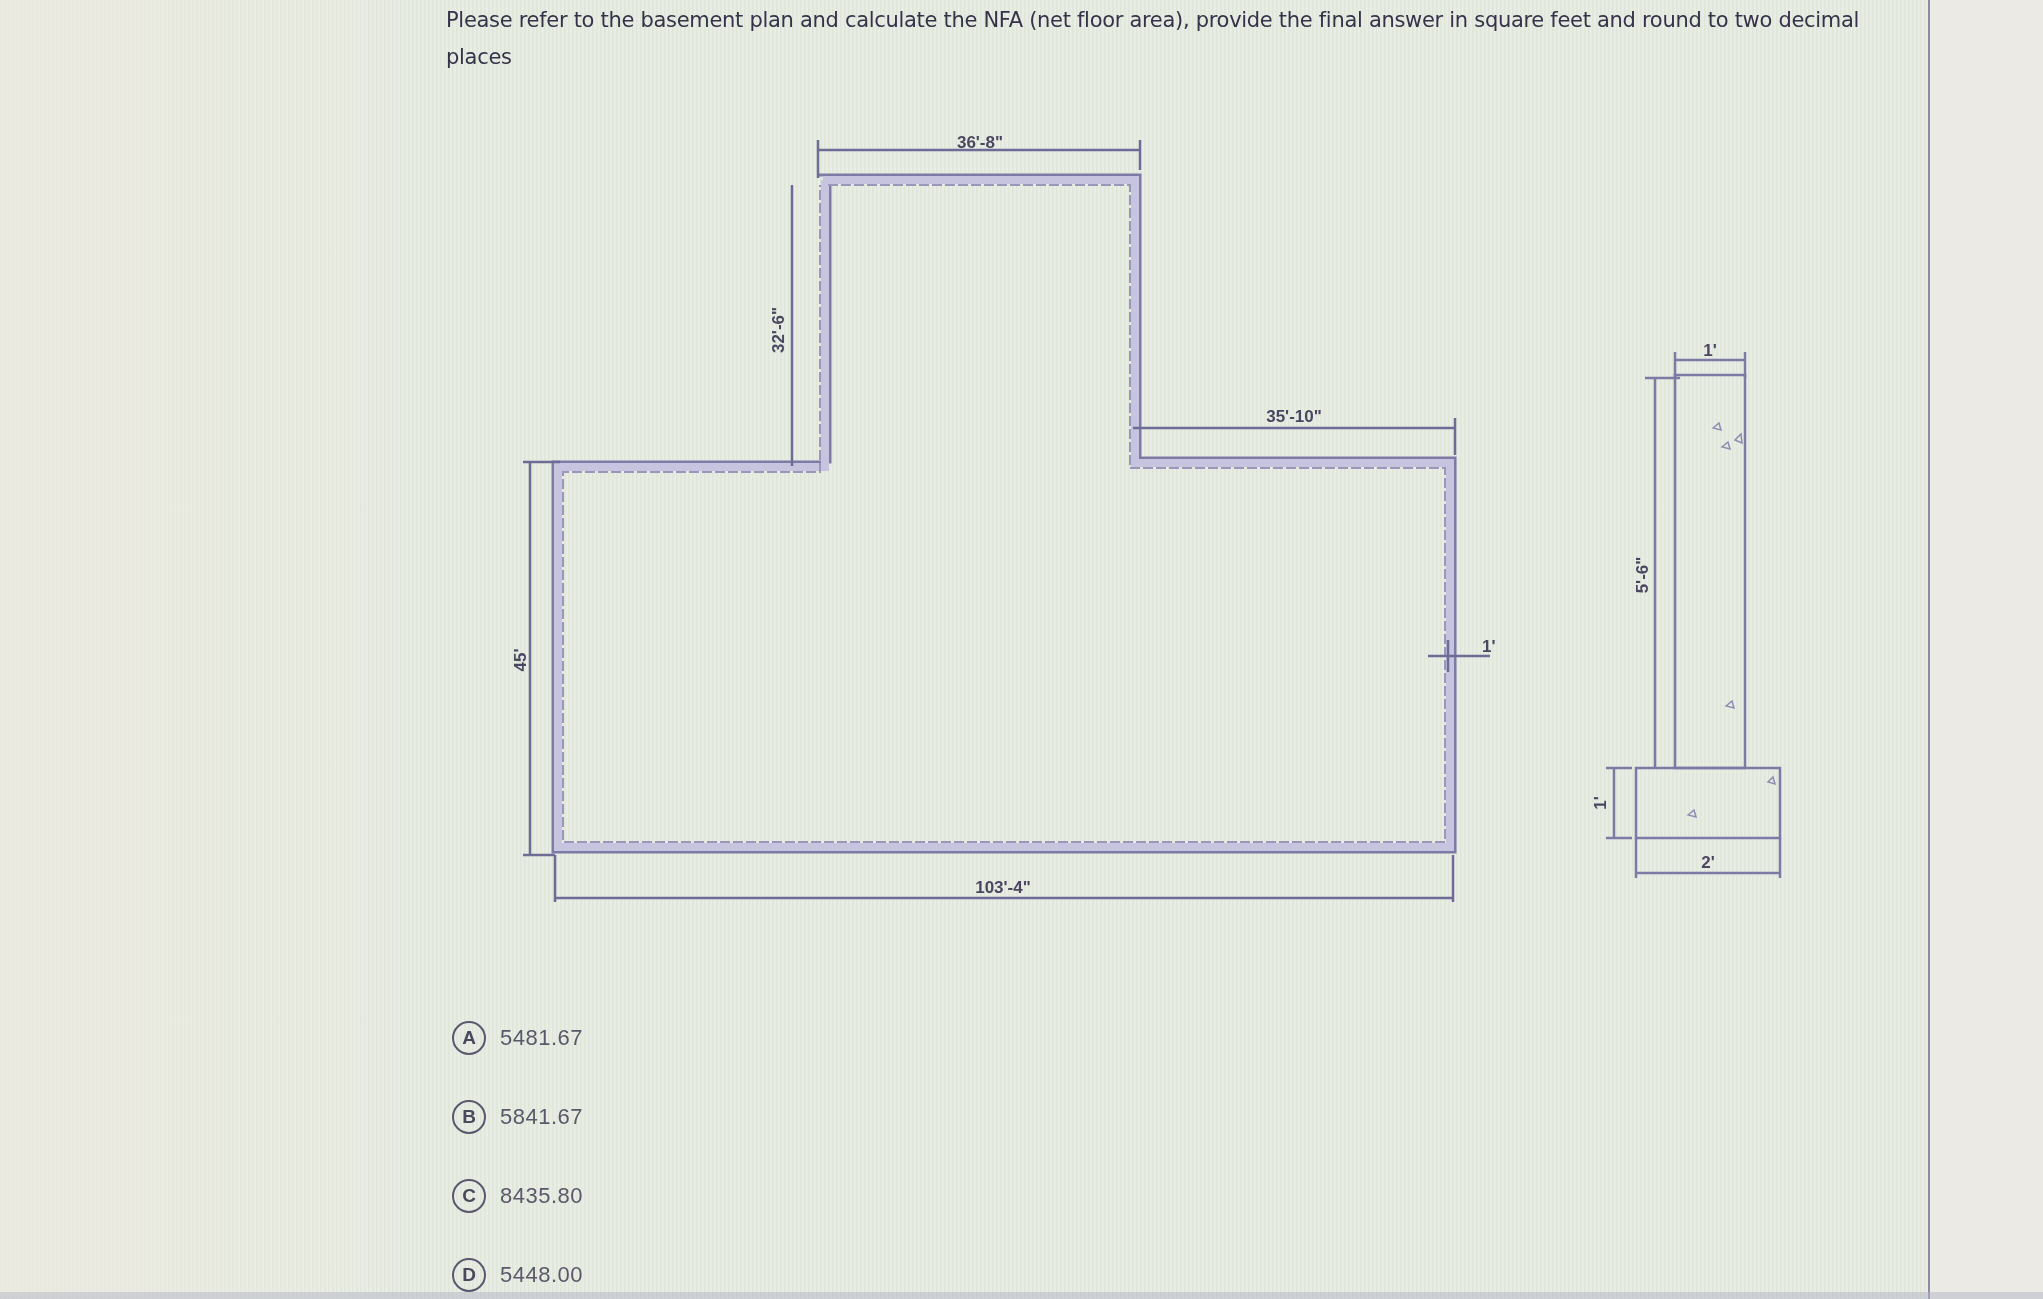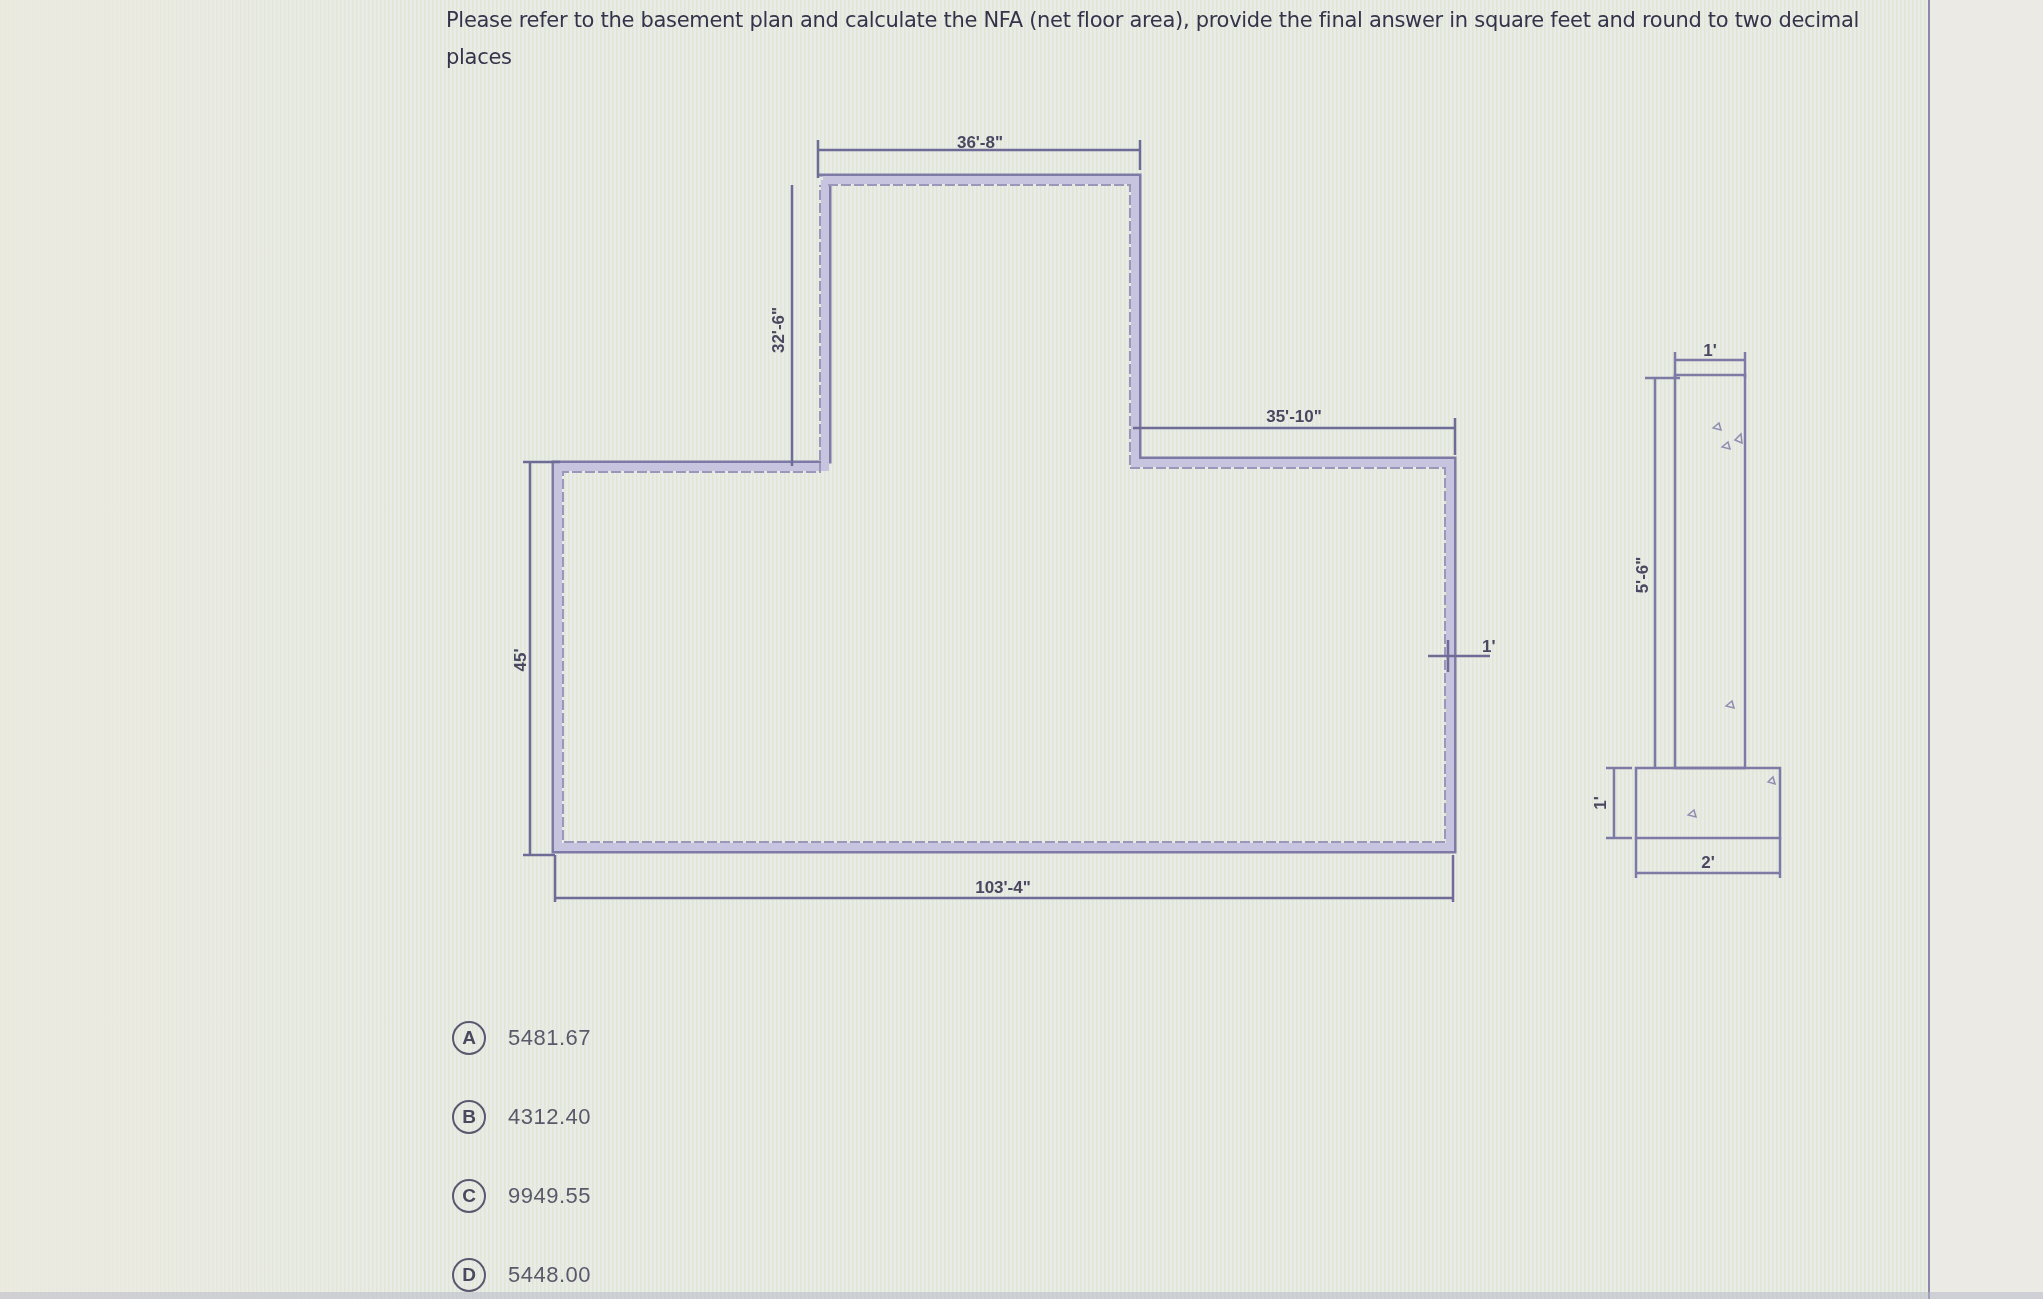--- a/index.html
+++ b/index.html
@@ -28,21 +28,21 @@
   .options { position: absolute; left: 452px; top: 1018px; }
   .option {
     display: flex; align-items: center; height: 40px; margin-bottom: 39px; cursor: pointer;
   }
   .option-letter {
     width: 34px; height: 34px; border-radius: 50%; border: 2px solid #5a586e;
     display: flex; align-items: center; justify-content: center;
     font-family: "Liberation Sans", sans-serif; font-weight: bold; font-size: 19px; color: #4a485c;
     box-sizing: border-box; margin-right: 14px;
   }
-  .option-value { font-family: "Liberation Sans", sans-serif; font-size: 22px; color: #5a596a; letter-spacing: 0.5px; padding-left: 8px; }
+  .option-value { font-family: "Liberation Sans", sans-serif; font-size: 22px; color: #5a596a; letter-spacing: 0.5px; }
   .bottom-edge { position: absolute; left: 0; top: 1292px; width: 2043px; height: 7px; background: rgba(180,182,200,0.5); }
 </style>
 </head>
 <body>
 
 <div class="left-fade"></div>
 
 <div class="question">Please refer to the basement plan and calculate the NFA (net floor area), provide the final answer in square feet and round to two decimal places</div>
 
 <svg class="plan" width="2043" height="1299" viewBox="0 0 2043 1299">
@@ -126,25 +126,25 @@
   <text class="dim-text" x="1708" y="868" text-anchor="middle">2'</text>
 </svg>
 
 <div class="options">
   <div class="option">
     <span class="option-letter">A</span>
     <span class="option-value">5481.67</span>
   </div>
   <div class="option">
     <span class="option-letter">B</span>
-    <span class="option-value">4312.40</span>
+    <span class="option-value">5841.67</span>
   </div>
   <div class="option">
     <span class="option-letter">C</span>
-    <span class="option-value">9949.55</span>
+    <span class="option-value">8435.80</span>
   </div>
   <div class="option">
     <span class="option-letter">D</span>
     <span class="option-value">5448.00</span>
   </div>
 </div>
 
 <div class="right-panel"></div>
 <div class="bottom-edge"></div>
 

